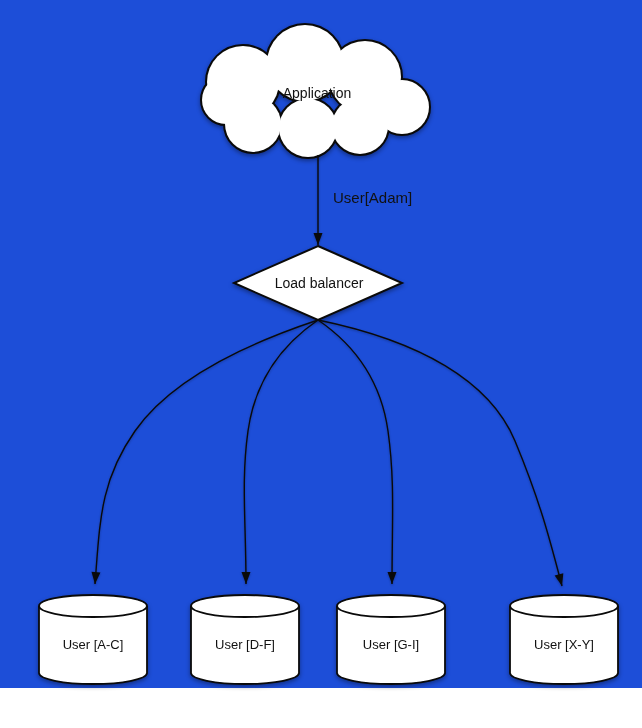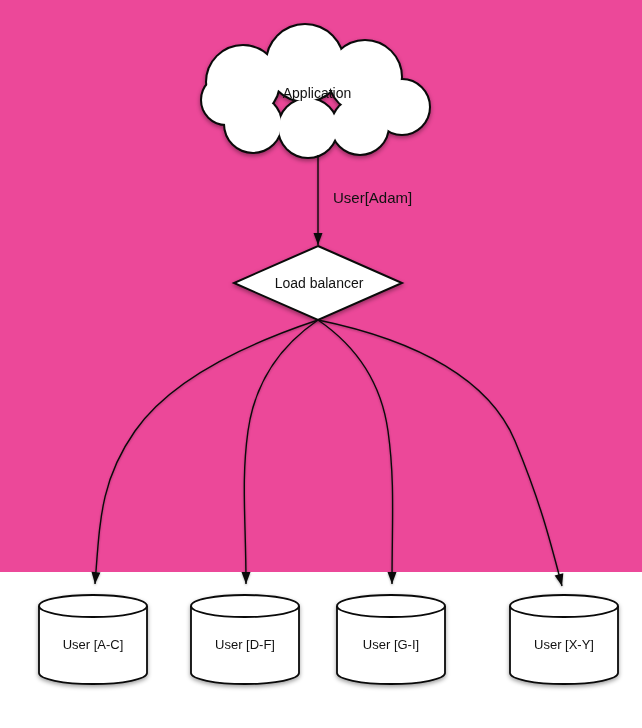--- a/index.html
+++ b/index.html
@@ -7,22 +7,22 @@
     padding: 0;
     background: #ffffff;
     width: 642px;
     height: 728px;
     overflow: hidden;
     font-family: "Liberation Sans", sans-serif;
   }
   .canvas {
     position: relative;
     width: 642px;
-    height: 572px;
-    background: #ec4899;
+    height: 688px;
+    background: #1d4ed8;
   }
   svg { display: block; }
   .shape-shadow { filter: drop-shadow(0px 2px 2px rgba(0,0,0,0.38)); }
   .line-shadow  { filter: drop-shadow(0px 1px 1.2px rgba(0,0,0,0.30)); }
   .node-label {
     font-family: "Liberation Sans", sans-serif;
     font-size: 14px;
     fill: #111111;
   }
   .edge-label {

